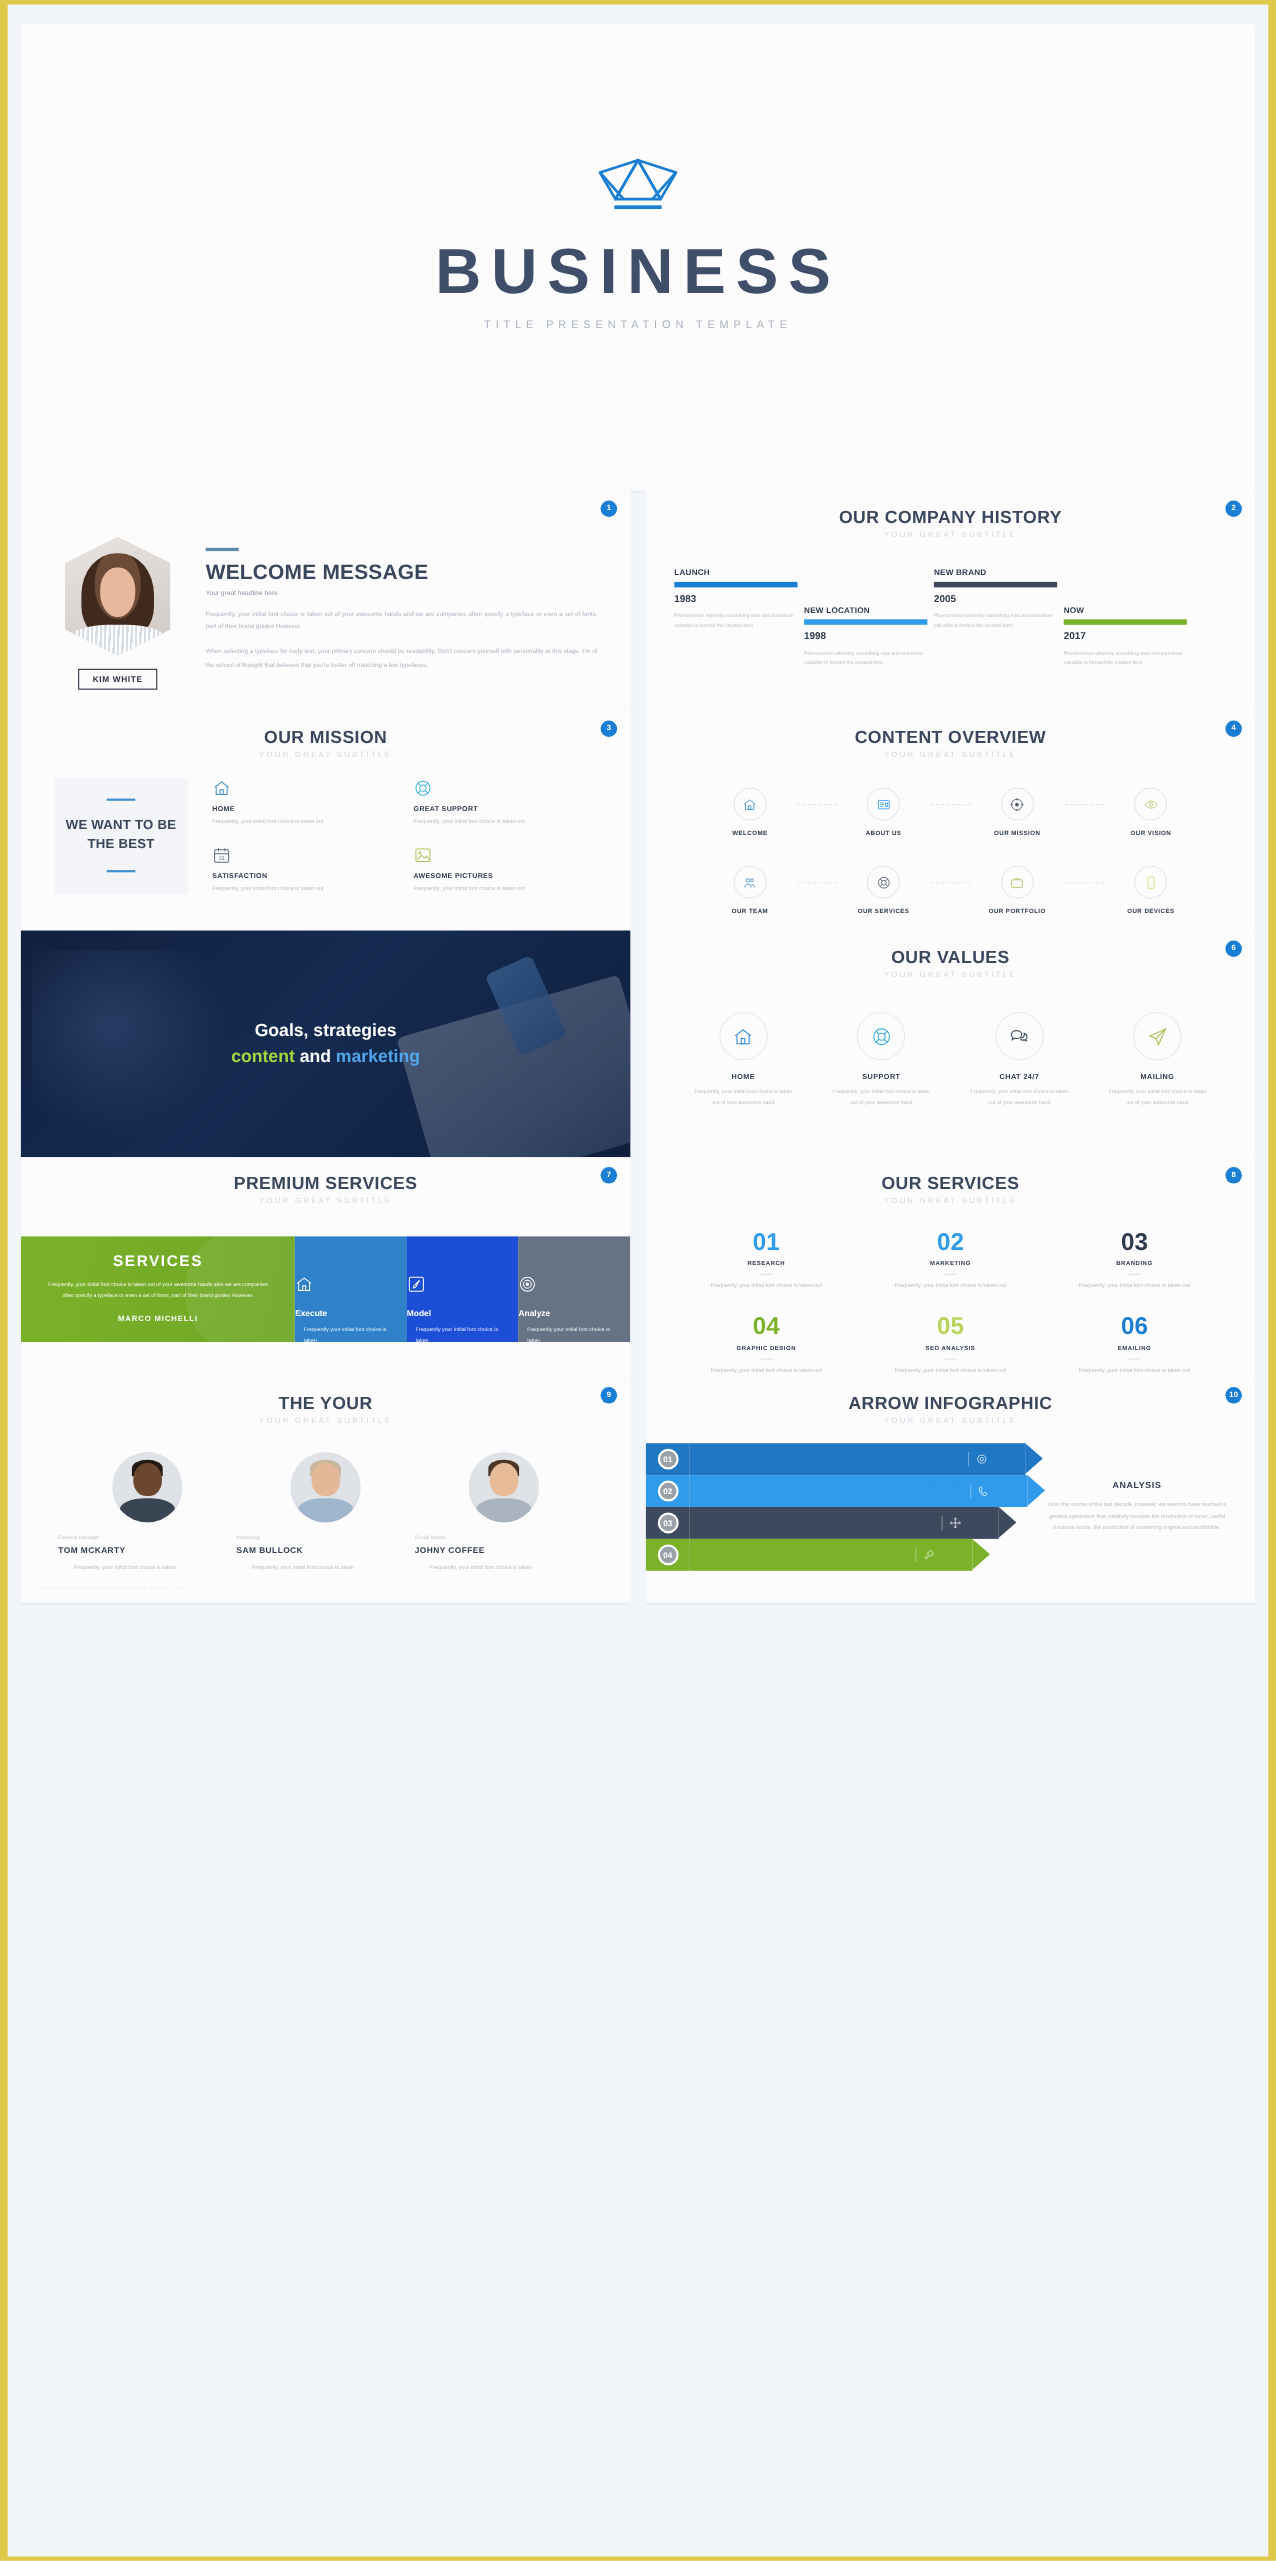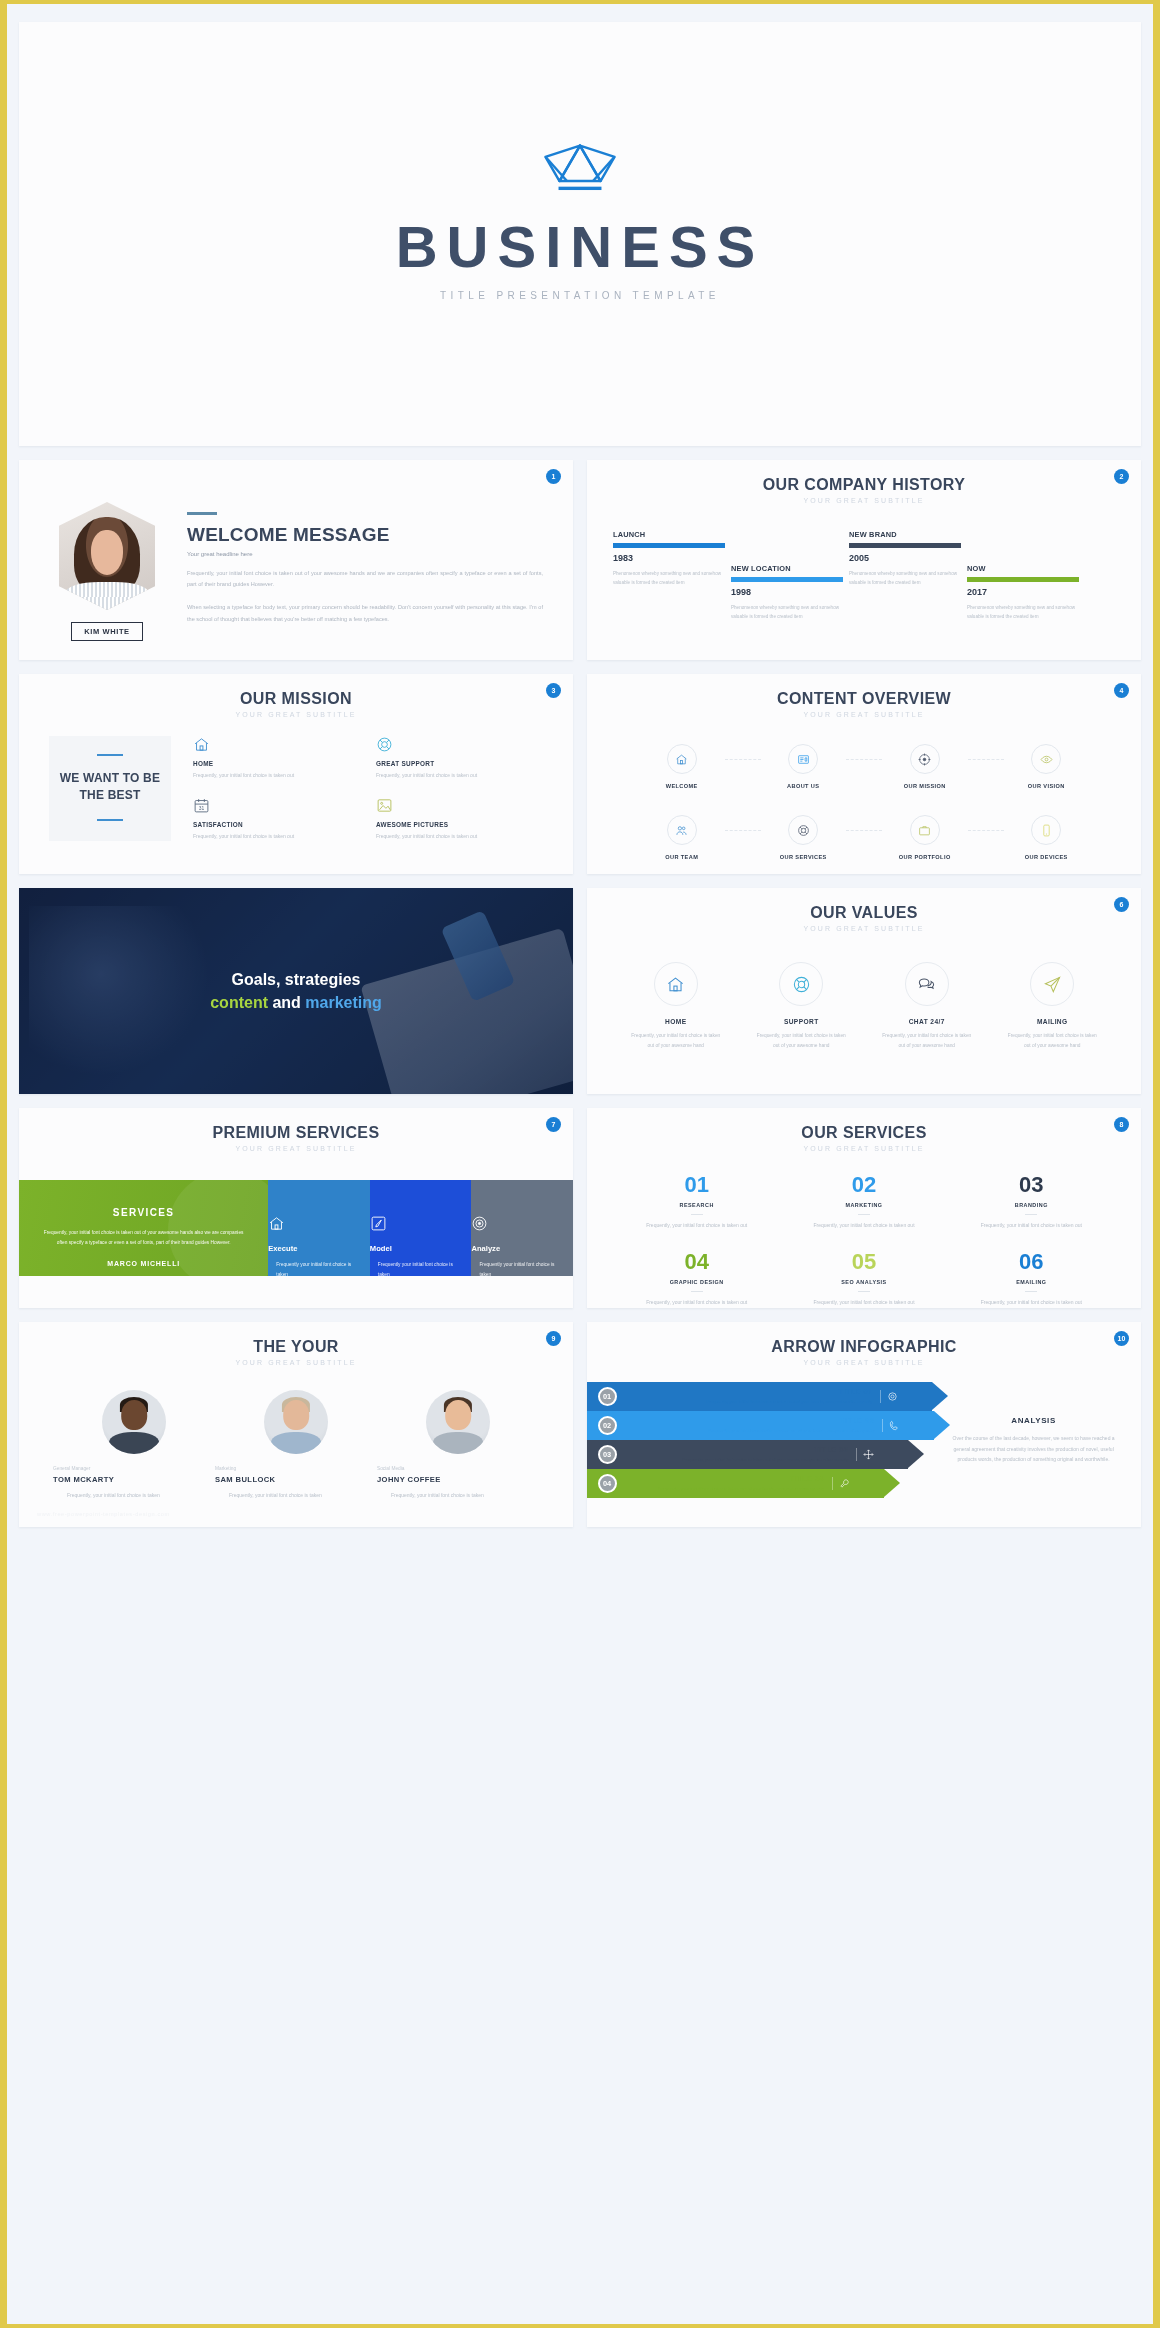--- a/index.html
+++ b/index.html
@@ -10,21 +10,21 @@
   }
   body {
     border-left: 7px solid #e0c94a;
     border-right: 7px solid #e0c94a;
     border-top: 4px solid #e0c94a;
     border-bottom: 4px solid #e0c94a;
     padding: 18px 12px 12px 12px;
     background: #f2f5fa;
   }
 
-  .deck { display: flex; flex-direction: column; gap: 14px; }
+  .deck { display: flex; flex-direction: column; }
   .row { display: flex; gap: 14px; }
   .slide {
     background: #fcfcfd;
     position: relative;
     overflow: hidden;
     box-shadow: 0 1px 2px rgba(40,60,90,.08);
   }
   .half { width: 50%; }
 
   
@@ -182,21 +182,21 @@
   .prem-strip { display: flex; height: 96px; margin-top: 28px; }
   .prem-main {
     width: 45%; background: linear-gradient(100deg,#7cb22a,#6ea524);
     color: #fff; padding: 14px 20px; text-align: center; position: relative; overflow: hidden;
   }
   .prem-main::after {
     content: ""; position: absolute; right: -20px; top: -10px;
     width: 120px; height: 120px; border-radius: 50%;
     background: rgba(255,255,255,.07);
   }
-  .prem-h { font-size: 10px; font-weight: bold; letter-spacing: 1.4px; margin-top: 13px; }
+  .prem-h { font-size: 14px; font-weight: bold; letter-spacing: 1.4px; }
   .prem-p { font-size: 4.8px; line-height: 2.1; margin-top: 10px; opacity: .95; }
   .prem-name { font-size: 7px; font-weight: bold; letter-spacing: .8px; margin-top: 12px; }
   .prem-col {
     flex: 1; color: #fff; text-align: left; padding-top: 35px; position: relative; overflow: hidden;
   }
   .prem-col-t { font-size: 7.6px; font-weight: bold; margin-top: 8px; }
   .prem-col-d { font-size: 4.8px; line-height: 2; margin-top: 7px; opacity: .9; padding: 0 8px; }
 
   
   .num-grid { display: grid; grid-template-columns: repeat(3,1fr); gap: 20px 0; padding: 22px 26px 0; }

